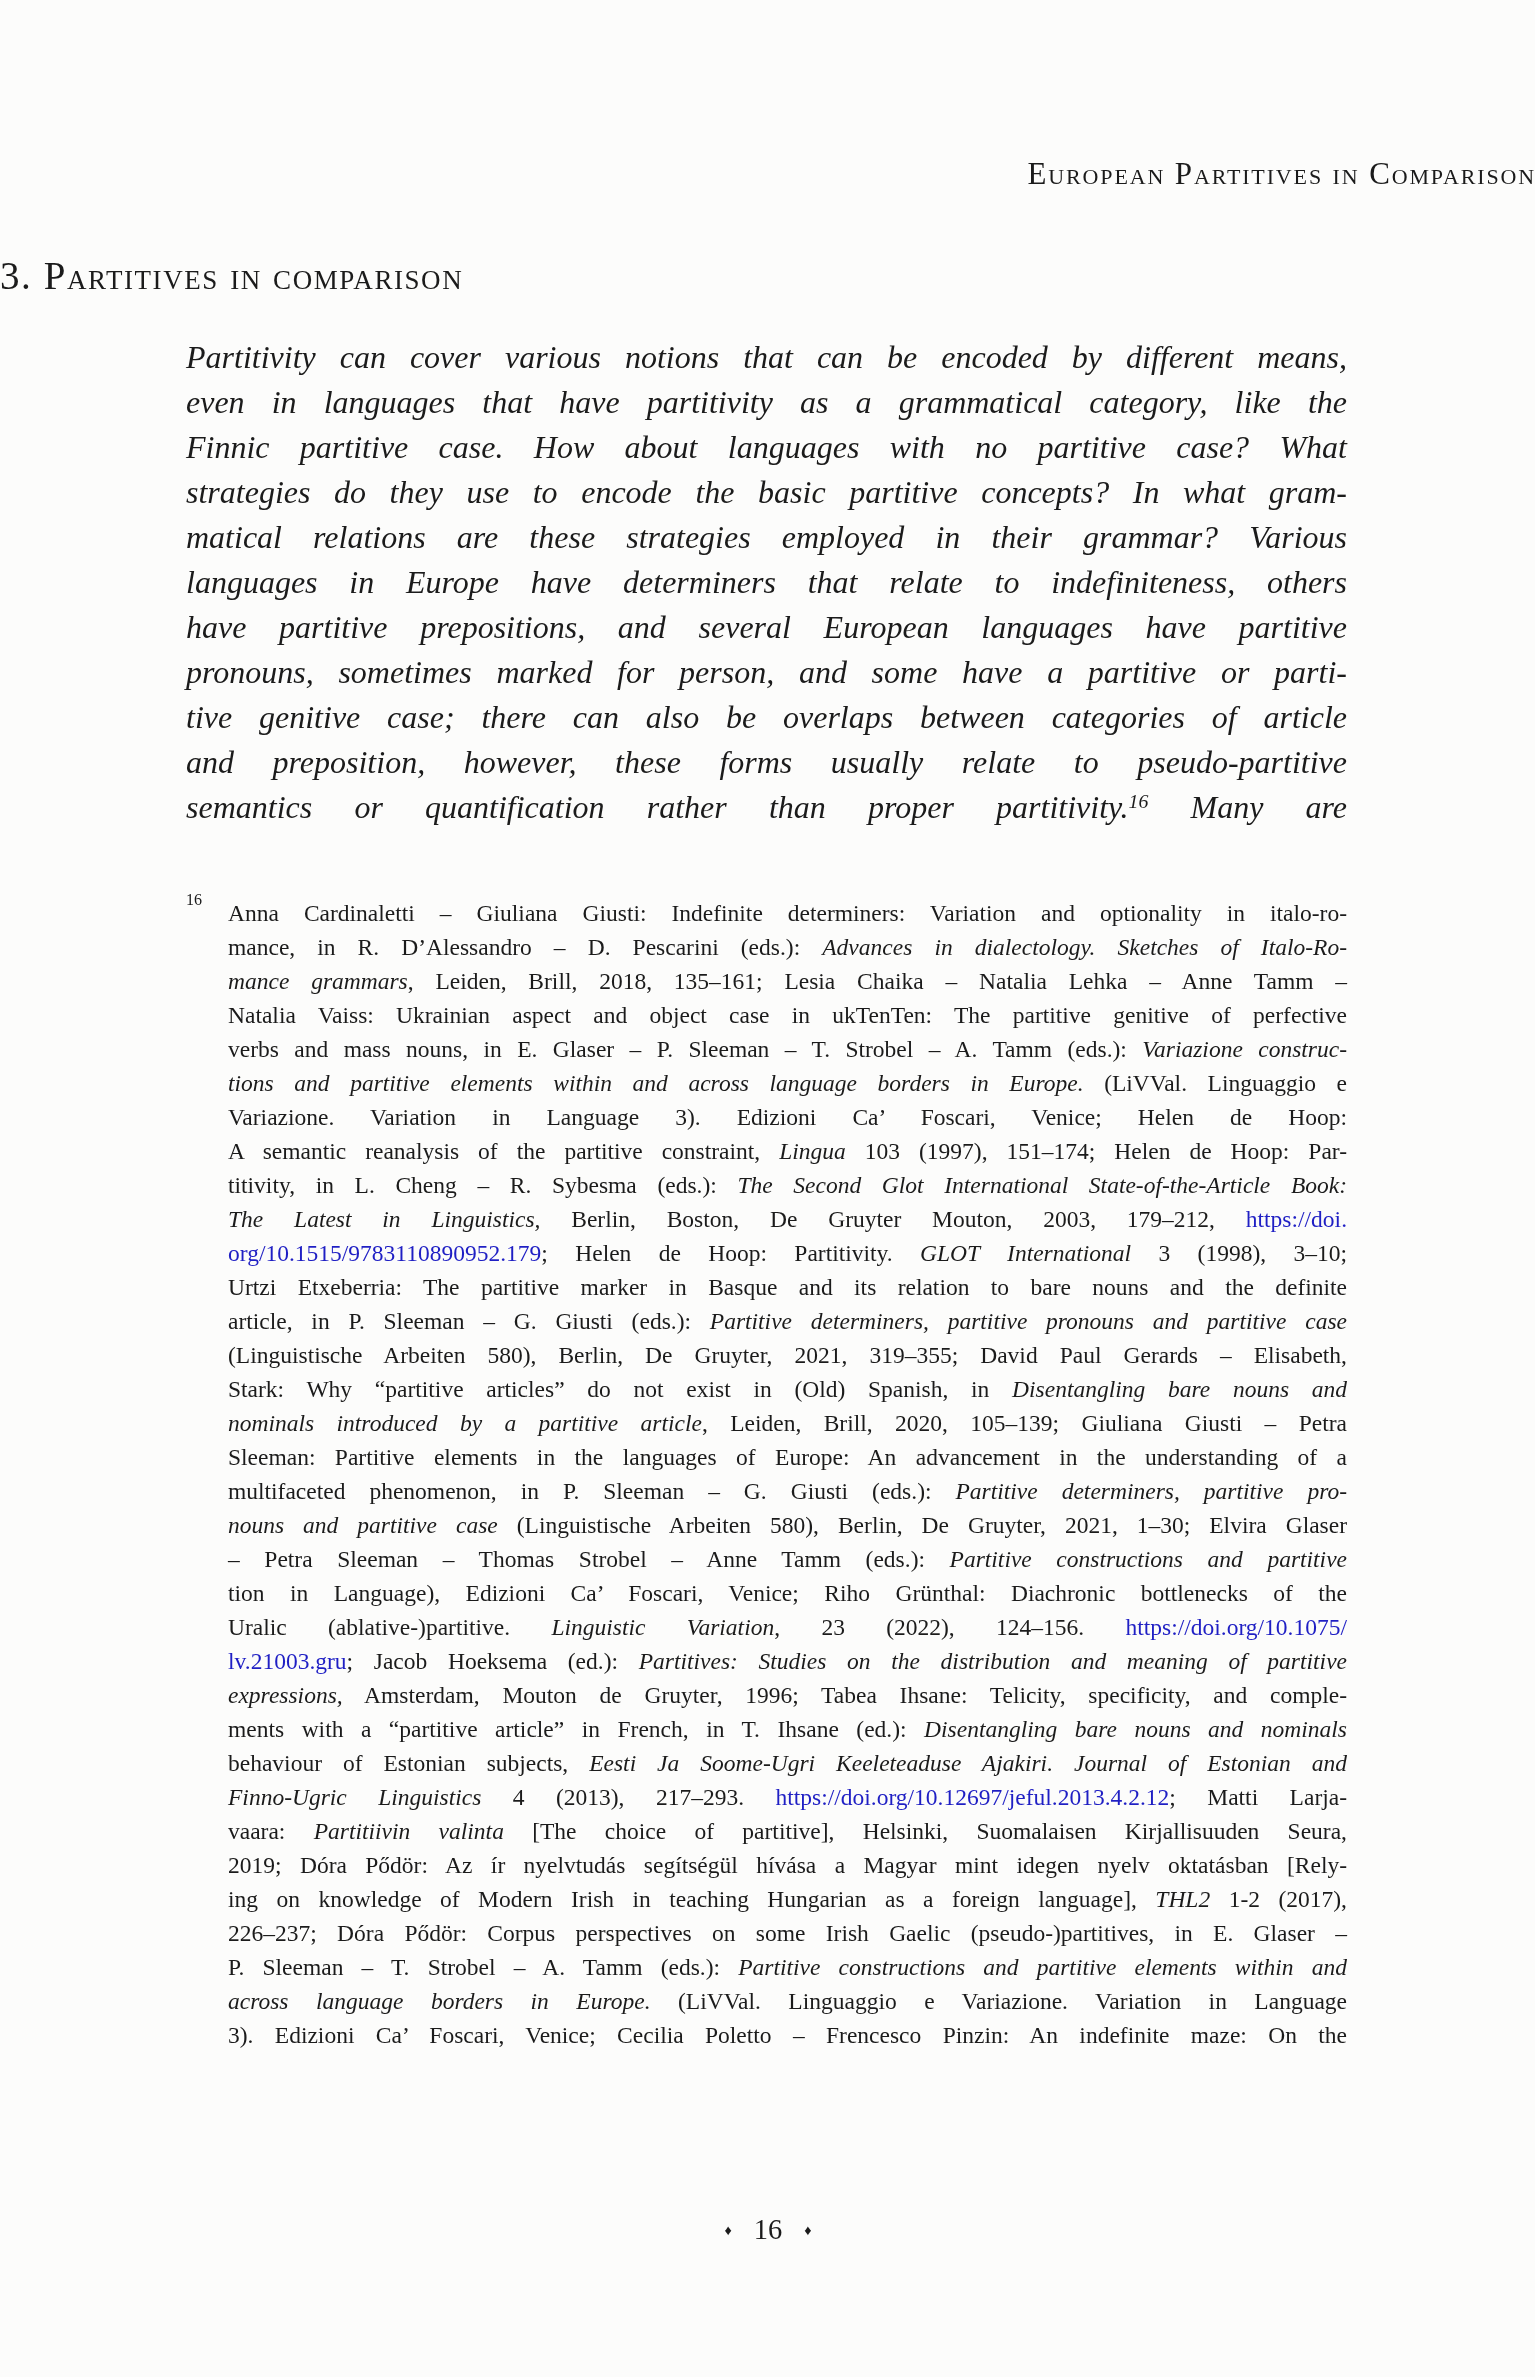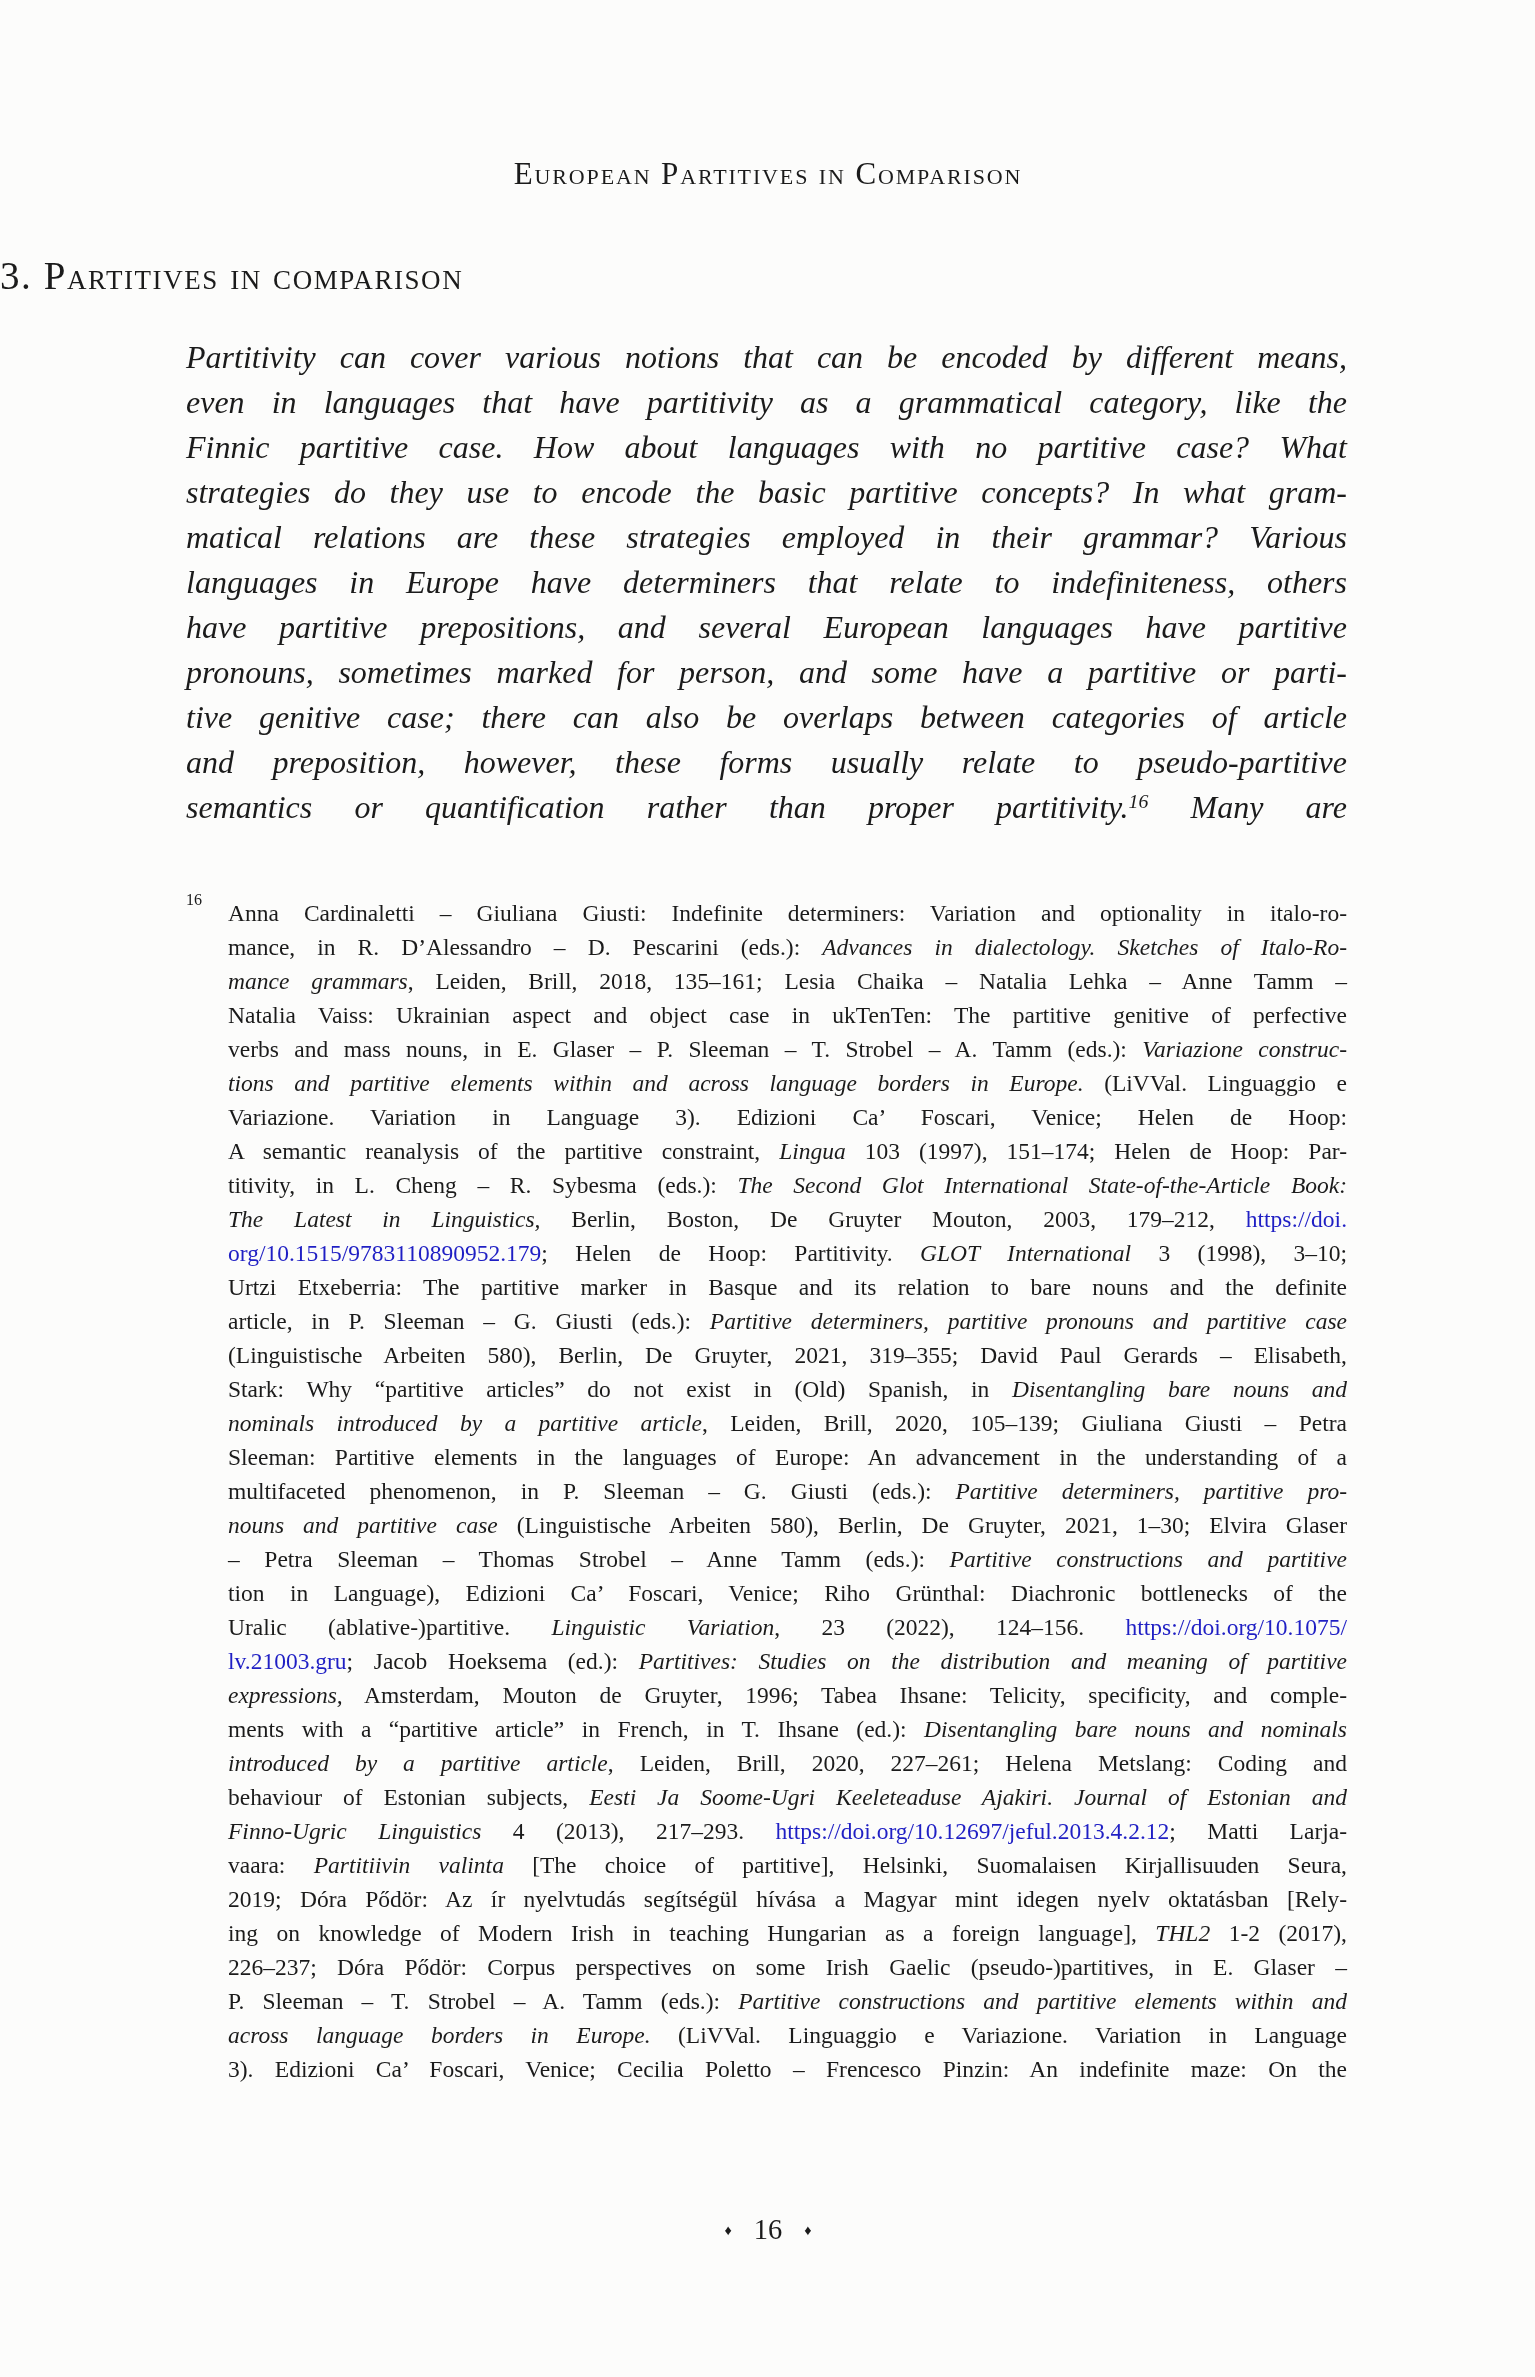--- a/index.html
+++ b/index.html
@@ -18,21 +18,21 @@
     width: 1536px;
     height: 2377px;
     background: var(--bg-color);
     overflow: hidden;
   }
   .running-head {
     position: absolute;
     top: 156px;
     left: 0;
     width: 100%;
-    text-align: center;
+    text-align: right;
     font-variant: small-caps;
     font-size: 31px;
     letter-spacing: 0.06em;
   }
   .section-title {
     position: absolute;
     top: 253px;
     left: 0;
     width: 100%;
     margin: 0;
@@ -143,21 +143,20 @@
         <div class="tline"><em>nominals introduced by a partitive article</em><span>, Leiden, Brill, 2020, 105–139; Giuliana Giusti – Petra</span></div>
         <div class="tline"><span>Sleeman: Partitive elements in the languages of Europe: An advancement in the understanding of a</span></div>
         <div class="tline"><span>multifaceted phenomenon, in P. Sleeman – G. Giusti (eds.): </span><em>Partitive determiners, partitive pro-</em></div>
         <div class="tline"><em>nouns and partitive case</em><span> (Linguistische Arbeiten 580), Berlin, De Gruyter, 2021, 1–30; Elvira Glaser</span></div>
         <div class="tline"><span>– Petra Sleeman – Thomas Strobel – Anne Tamm (eds.): </span><em>Partitive constructions and partitive</em></div>
         <div class="tline"><span>tion in Language), Edizioni Ca’ Foscari, Venice; Riho Grünthal: Diachronic bottlenecks of the</span></div>
         <div class="tline"><span>Uralic (ablative-)partitive. </span><em>Linguistic Variation</em><span>, 23 (2022), 124–156. </span><a class="doi-link" href="#">https://doi.org/10.1075/</a></div>
         <div class="tline"><a class="doi-link" href="#">lv.21003.gru</a><span>; Jacob Hoeksema (ed.): </span><em>Partitives: Studies on the distribution and meaning of partitive</em></div>
         <div class="tline"><em>expressions,</em><span> Amsterdam, Mouton de Gruyter, 1996; Tabea Ihsane: Telicity, specificity, and comple-</span></div>
         <div class="tline"><span>ments with a “partitive article” in French, in T. Ihsane (ed.): </span><em>Disentangling bare nouns and nominals</em></div>
-        <div class="tline"><em>introduced by a partitive article</em><span>, Leiden, Brill, 2020, 227–261; Helena Metslang: Coding and</span></div>
         <div class="tline"><span>behaviour of Estonian subjects, </span><em>Eesti Ja Soome-Ugri Keeleteaduse Ajakiri. Journal of Estonian and</em></div>
         <div class="tline"><em>Finno-Ugric Linguistics</em><span> 4 (2013), 217–293. </span><a class="doi-link" href="#">https://doi.org/10.12697/jeful.2013.4.2.12</a><span>; Matti Larja-</span></div>
         <div class="tline"><span>vaara: </span><em>Partitiivin valinta</em><span> [The choice of partitive], Helsinki, Suomalaisen Kirjallisuuden Seura,</span></div>
         <div class="tline"><span>2019; Dóra Pődör: Az ír nyelvtudás segítségül hívása a Magyar mint idegen nyelv oktatásban [Rely-</span></div>
         <div class="tline"><span>ing on knowledge of Modern Irish in teaching Hungarian as a foreign language], </span><em>THL2</em><span> 1-2 (2017),</span></div>
         <div class="tline"><span>226–237; Dóra Pődör: Corpus perspectives on some Irish Gaelic (pseudo-)partitives, in E. Glaser –</span></div>
         <div class="tline"><span>P. Sleeman – T. Strobel – A. Tamm (eds.): </span><em>Partitive constructions and partitive elements within and</em></div>
         <div class="tline"><em>across language borders in Europe.</em><span> (LiVVal. Linguaggio e Variazione. Variation in Language</span></div>
         <div class="tline"><span>3). Edizioni Ca’ Foscari, Venice; Cecilia Poletto – Frencesco Pinzin: An indefinite maze: On the</span></div>
       </div>

